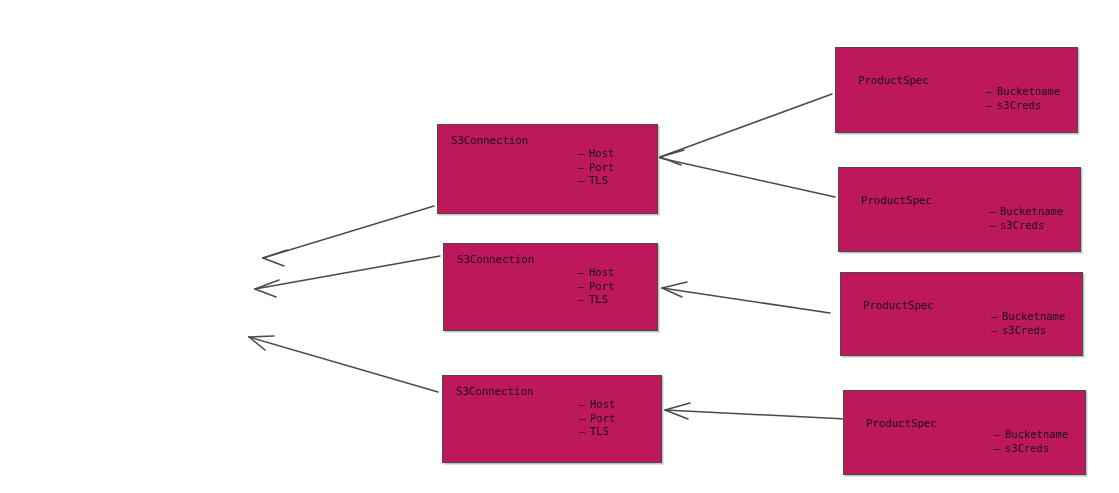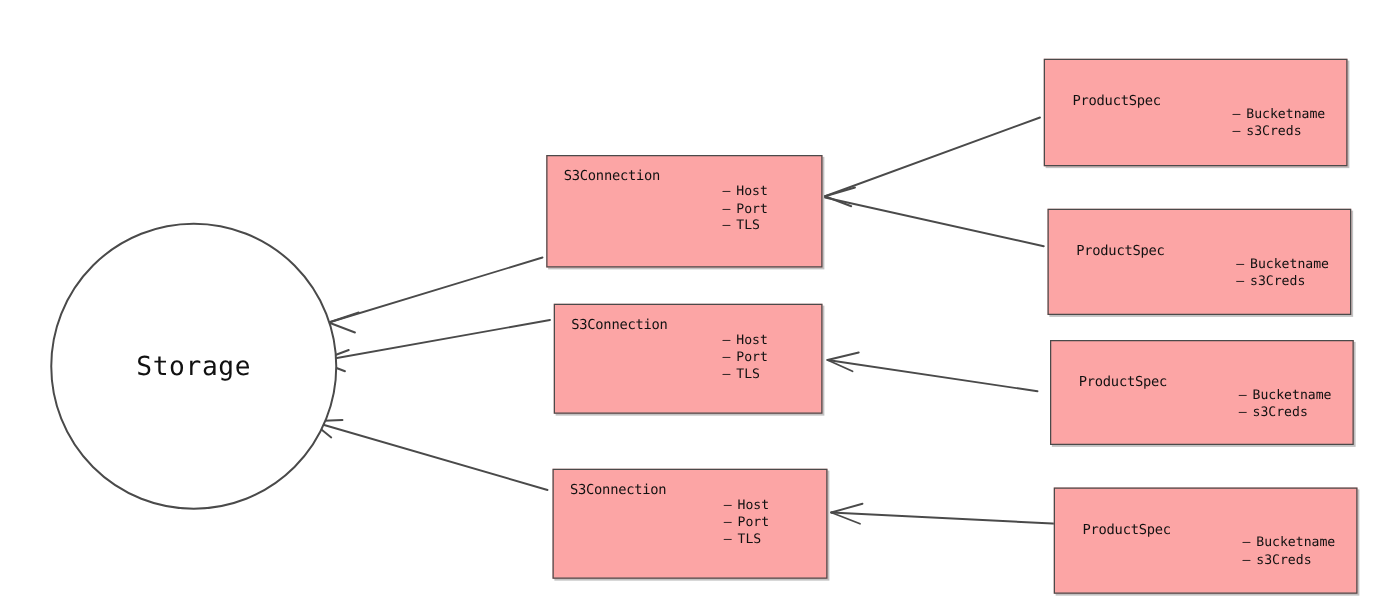--- a/index.html
+++ b/index.html
@@ -22,21 +22,21 @@
     left: 0;
     top: 0;
     width: 1119px;
     height: 493px;
     pointer-events: none;
   }
   .node-box {
     position: absolute;
     box-sizing: border-box;
     border: 1.6px solid #4a4a4a;
-    background: #fca5a5;
+    background: #be185d;
     box-shadow: 1.5px 1.5px 0 rgba(120,120,120,0.45);
   }
   .node-title {
     position: absolute;
     left: 13px;
     top: 9px;
     font-size: 11px;
     letter-spacing: -0.2px;
     color: #111111;
     white-space: nowrap;
@@ -124,26 +124,20 @@
       </g>
 
       <g>
         <path d="M846,419 L665,410"></path>
         <path d="M665,410 L690,403"></path>
         <path d="M665,410 L688,419"></path>
       </g>
     </g>
   </svg>
 
-  <div class="circle-wrap" style="left:39px; top:177px; width:232px; height:232px;">
-    <svg width="232" height="232" viewBox="0 0 232 232" style="position:absolute;left:0;top:0;">
-      <circle cx="116" cy="116" r="114" fill="#ffffff" stroke="#4a4a4a" stroke-width="1.6"></circle>
-    </svg>
-    <div class="circle-label">Storage</div>
-  </div>
 
   <div class="node-box" style="left:437px; top:124px; width:221px; height:90px;">
     <div class="node-title">S3Connection</div>
     <div class="attr-list">
       <div class="attr-row"><span class="attr-dash">–</span><span>Host</span></div>
       <div class="attr-row"><span class="attr-dash">–</span><span>Port</span></div>
       <div class="attr-row"><span class="attr-dash">–</span><span>TLS</span></div>
     </div>
   </div>
 

